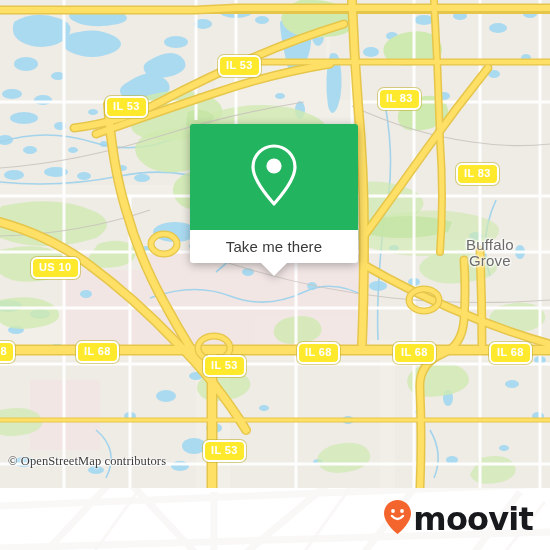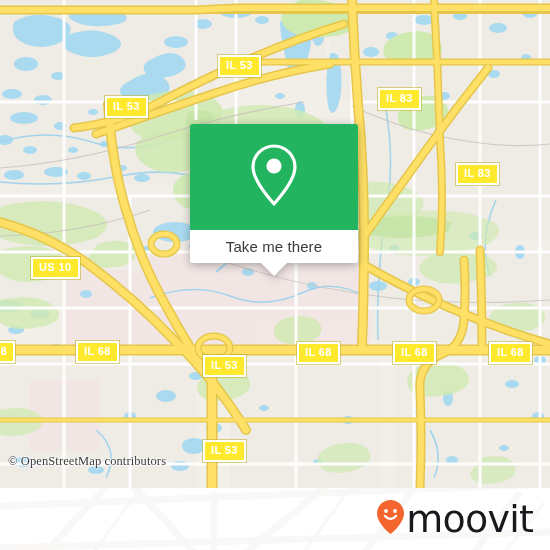--- a/index.html
+++ b/index.html
@@ -50,21 +50,21 @@
     text-shadow: 0 0 2px #fff, 0 0 3px #fff, 1px 0 2px #fff, -1px 0 2px #fff;
     white-space: nowrap;
     letter-spacing: 0.1px;
   }
 
   
   .shield {
     position: absolute;
     background: #ffe92d;
     border: 2px solid #ffffff;
-    border-radius: 0;
+    border-radius: 6px;
     color: #ffffff;
     font-family: "Liberation Sans", sans-serif;
     font-weight: bold;
     font-size: 11px;
     line-height: 1;
     padding: 3px 6px 4px 6px;
     white-space: nowrap;
     letter-spacing: 0.4px;
     box-shadow: 0 0 0 1px rgba(190,175,40,0.55);
     text-align: left;
@@ -158,22 +158,22 @@
     position: absolute;
     right: 17px;
     top: 50%;
     transform: translateY(-50%);
     display: flex;
     align-items: center;
     gap: 1px;
   }
   #brand-word {
     font-family: "DejaVu Sans", sans-serif;
-    font-size: 38px;
-    font-weight: normal;
+    font-size: 32px;
+    font-weight: bold;
     color: #17191c;
     letter-spacing: -0.8px;
     line-height: 1;
   }
 </style>
 </head>
 <body>
 
 <div id="app">
 
@@ -431,20 +431,22 @@
     <div class="shield" style="left:456px; top:163px;">IL 83</div>
     <div class="shield" style="left:31px;  top:257px;">US 10</div>
     <div class="shield" style="left:-14px; top:341px;">68</div>
     <div class="shield" style="left:76px;  top:341px;">IL 68</div>
     <div class="shield" style="left:203px; top:355px;">IL 53</div>
     <div class="shield" style="left:297px; top:342px;">IL 68</div>
     <div class="shield" style="left:393px; top:342px;">IL 68</div>
     <div class="shield" style="left:489px; top:342px;">IL 68</div>
     <div class="shield" style="left:203px; top:440px;">IL 53</div>
 
+    <div class="place-label" style="left:466px; top:237px;">Buffalo
+Grove</div>
 
     <div id="attribution">© OpenStreetMap contributors</div>
 
     <div id="popup">
       <div id="popup-head">
         <span>
           <svg width="50" height="66" viewBox="0 0 50 66" aria-hidden="true">
             <path d="M25 4 C13.4 4 4 13.4 4 25 C4 39 20 56 25 62 C30 56 46 39 46 25 C46 13.4 36.6 4 25 4 Z" fill="none" stroke="#ffffff" stroke-width="3.2" stroke-linejoin="round"></path>
             <circle cx="25" cy="24" r="7.6" fill="#ffffff"></circle>
           </svg>

